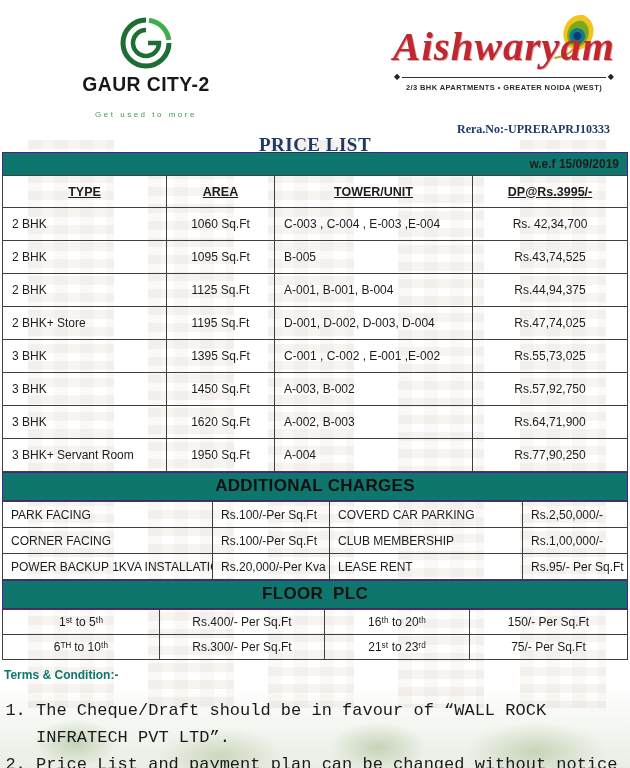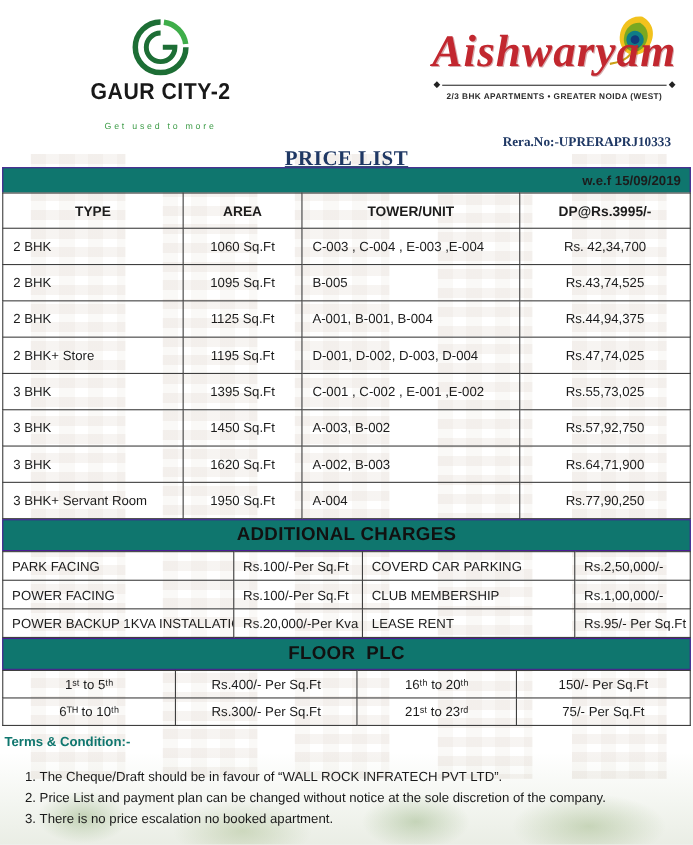--- a/index.html
+++ b/index.html
@@ -70,32 +70,32 @@
   
   .doc{margin:4px 2px 0;}
   .band{
     background:#0f766e;border:1px solid #4c1d95;
     box-sizing:border-box;
   }
   .wef-band{height:23px;text-align:right;padding:4px 8px 0 0;font-size:12px;font-weight:bold;color:#1c1c1c;border-bottom:none;}
   .section-band{font-size:17px;font-weight:bold;color:#111;padding:3px 8px 4px;letter-spacing:.3px;white-space:pre;text-align:center;}
   table{border-collapse:collapse;width:100%;table-layout:fixed;background:transparent;}
   td,th{border:1px solid #3f3f3f;font-size:12px;color:#1c1c1c;overflow:hidden;white-space:nowrap;}
-  .main-table th{height:29px;font-size:12.5px;text-align:center;font-weight:bold;}
+  .main-table th{height:29px;font-size:12.5px;text-decoration:underline;text-align:center;font-weight:bold;}
   .main-table td{height:30px;}
   .main-table td.l{text-align:left;padding-left:9px;}
   .main-table td.c{text-align:center;}
   .charges-table td{height:23px;text-align:left;padding-left:8px;}
   .floor-table td{height:22px;text-align:center;}
 
   
   .terms{padding:5px 6px 0 4px;}
   .terms-title{font-size:12px;font-weight:bold;color:#0f766e;}
   .terms ol{margin:14px 0 0 14px;padding-left:18px;}
-  .terms li{font-size:12px;line-height:1.6;color:#1a1a1a;}
+  .terms li{font-size:17px;line-height:1.6;color:#1a1a1a;font-family:Liberation Mono, monospace;}
 </style>
 </head>
 <body>
 
 <div class="page">
 
   <div class="wm">
     <div class="bldg b1"></div>
     <div class="bldg b2"></div>
     <div class="bldg b3"></div>
@@ -220,21 +220,21 @@
             <col style="width:105px">
           </colgroup>
         <tbody>
             <tr>
           <td>PARK FACING</td>
           <td>Rs.100/-Per Sq.Ft</td>
           <td>COVERD CAR PARKING</td>
           <td>Rs.2,50,000/-</td>
         </tr>
         <tr>
-          <td>POWER FACING</td>
+          <td>CORNER FACING</td>
           <td>Rs.100/-Per Sq.Ft</td>
           <td>CLUB MEMBERSHIP</td>
           <td>Rs.1,00,000/-</td>
         </tr>
         <tr>
           <td>POWER BACKUP 1KVA INSTALLATION</td>
           <td>Rs.20,000/-Per Kva</td>
           <td>LEASE RENT</td>
           <td>Rs.95/- Per Sq.Ft</td>
         </tr>

